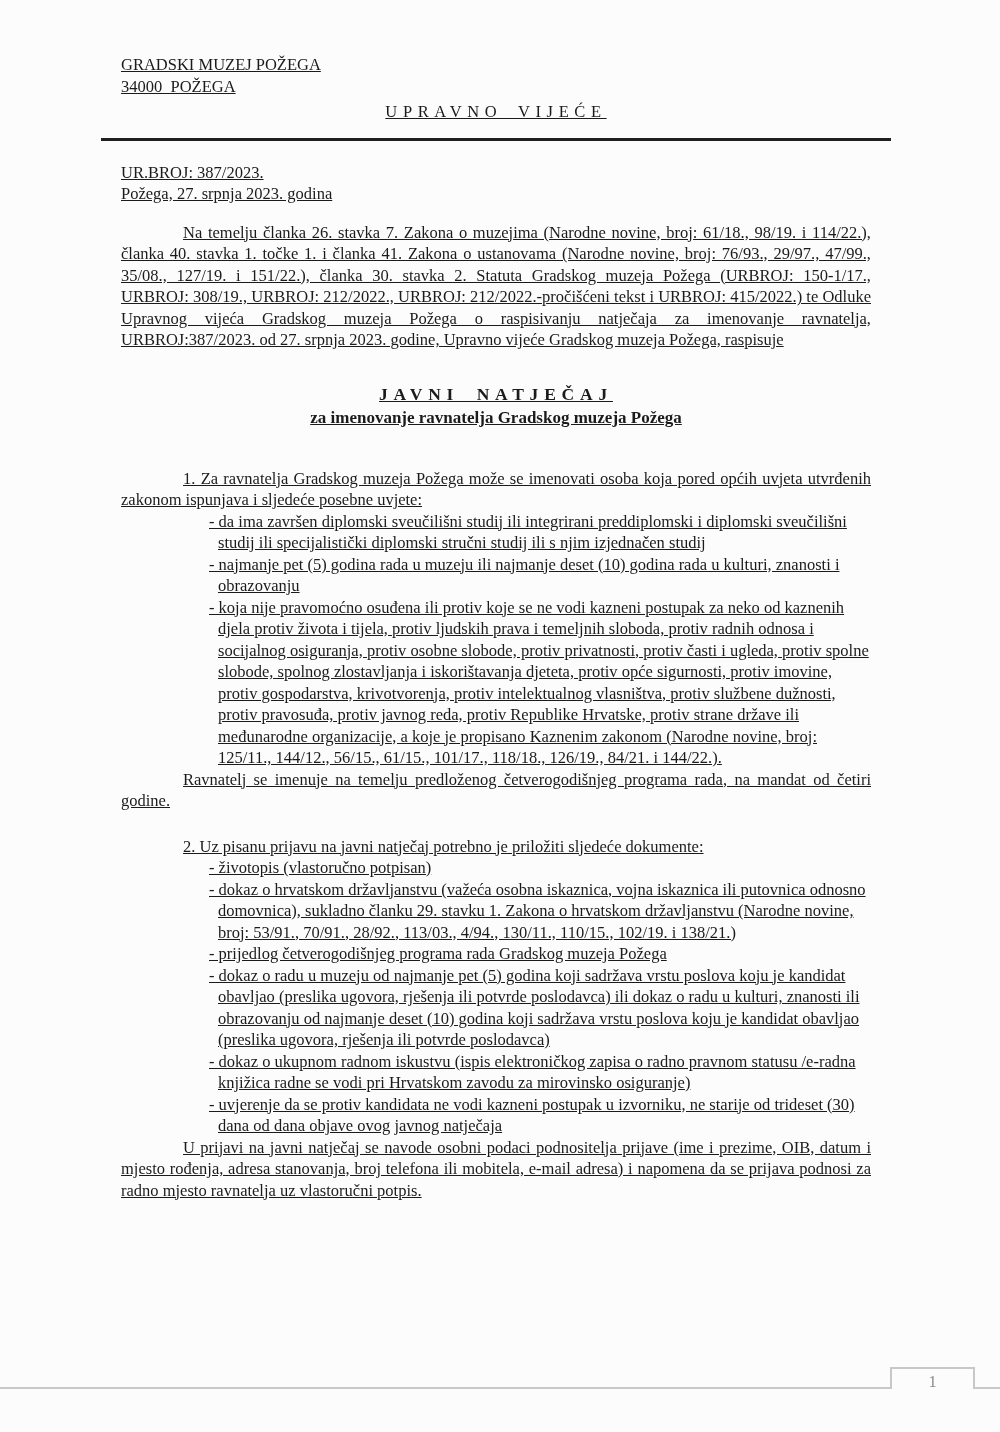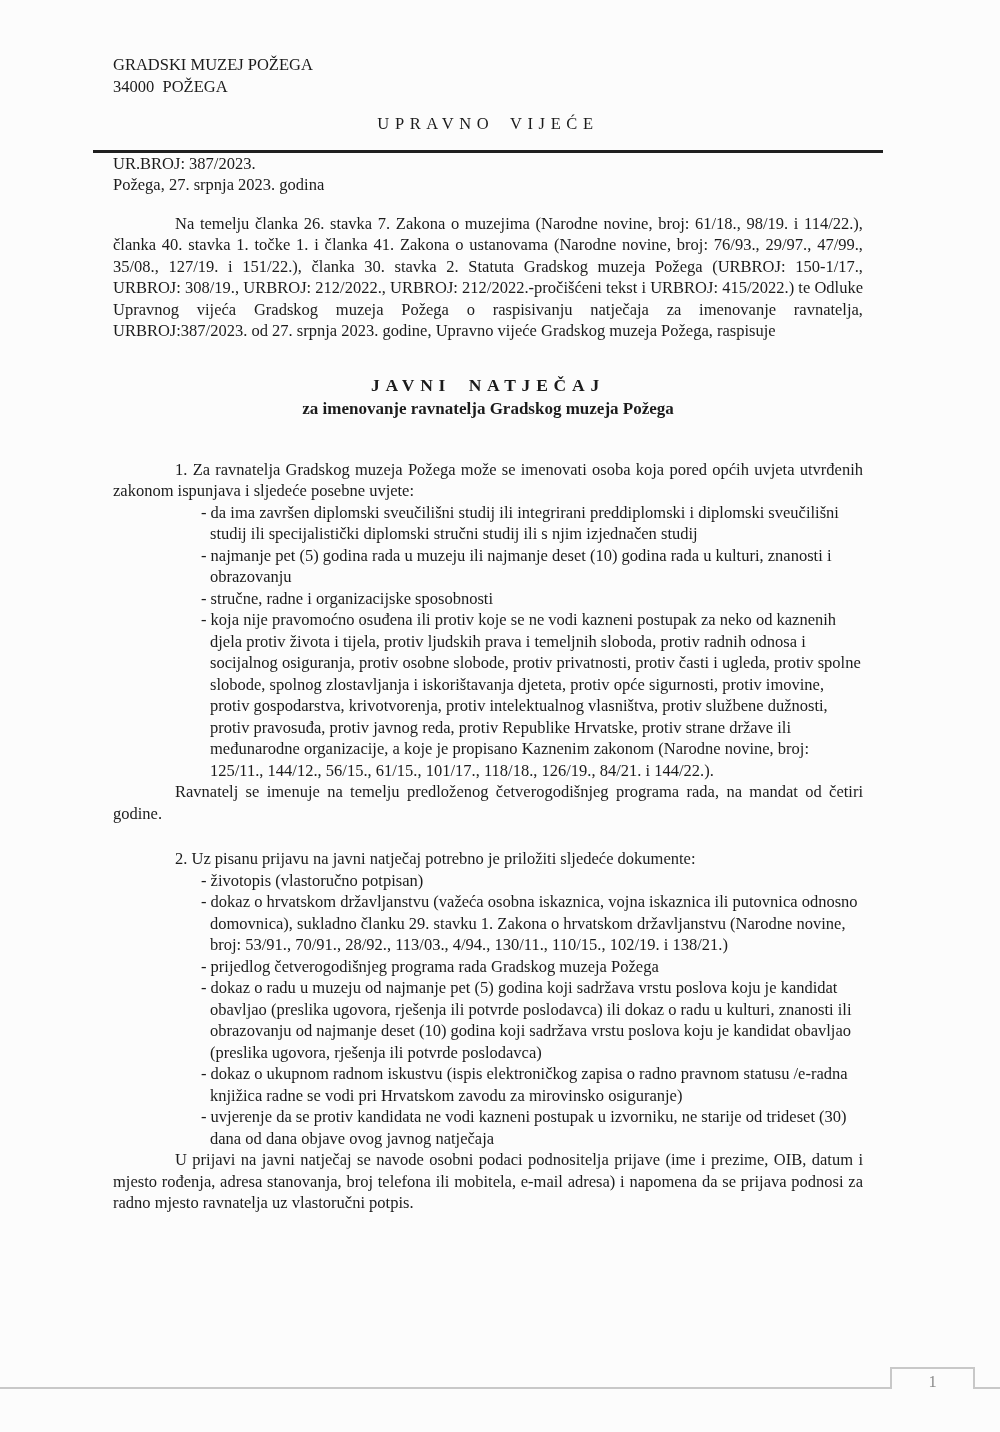--- a/index.html
+++ b/index.html
@@ -6,41 +6,42 @@
   html, body { width: 1000px; height: 1432px; }
   body {
     position: relative;
     background: #fcfcfc;
     color: #1b1b1b;
     font-family: "Liberation Serif", "DejaVu Serif", serif;
     overflow: hidden;
   }
   .content {
     position: absolute;
-    left: 113px;
+    left: 121px;
     top: 54px;
     width: 750px;
     font-size: 16.5px;
     line-height: 21.5px;
+    text-decoration: underline;
   }
   .sender-line { white-space: pre-wrap; }
   .committee {
-    margin-top: 16px;
+    margin-top: 4px;
     text-align: center;
     letter-spacing: 0.34em;
     word-spacing: 0.38em;
   }
   .rule {
     margin-top: 15px;
     margin-left: -20px;
     width: 790px;
     height: 3px;
     background: #1f1f1f;
   }
-  .ref { }
+  .ref { margin-top: 21px; }
   .para { text-align: justify; text-indent: 62px; }
   .preamble { margin-top: 17px; }
   .title-block { margin-top: 32px; text-align: center; font-weight: bold; }
   .title-main {
     font-size: 17.5px;
     line-height: 23px;
     letter-spacing: 0.33em;
     word-spacing: 0.42em;
   }
   .title-sub { font-size: 17px; line-height: 23px; }
@@ -98,21 +99,20 @@
   <div class="title-block">
     <div class="title-main">JAVNI NATJEČAJ</div>
     <div class="title-sub">za imenovanje ravnatelja Gradskog muzeja Požega</div>
   </div>
 
   <p class="para s1-intro">1. Za ravnatelja Gradskog muzeja Požega može se imenovati osoba koja pored općih uvjeta utvrđenih zakonom ispunjava i sljedeće posebne uvjete:</p>
 
   <div>
     <div class="bullet">- da ima završen diplomski sveučilišni studij ili integrirani preddiplomski i diplomski sveučilišni studij ili specijalistički diplomski stručni studij ili s njim izjednačen studij</div>
     <div class="bullet">- najmanje pet (5) godina rada u muzeju ili najmanje deset (10) godina rada u kulturi, znanosti i obrazovanju</div>
-    <div class="bullet">- stručne, radne i organizacijske sposobnosti</div>
     <div class="bullet">- koja nije pravomoćno osuđena ili protiv koje se ne vodi kazneni postupak za neko od kaznenih djela protiv života i tijela, protiv ljudskih prava i temeljnih sloboda, protiv radnih odnosa i socijalnog osiguranja, protiv osobne slobode, protiv privatnosti, protiv časti i ugleda, protiv spolne slobode, spolnog zlostavljanja i iskorištavanja djeteta, protiv opće sigurnosti, protiv imovine, protiv gospodarstva, krivotvorenja, protiv intelektualnog vlasništva, protiv službene dužnosti, protiv pravosuđa, protiv javnog reda, protiv Republike Hrvatske, protiv strane države ili međunarodne organizacije, a koje je propisano Kaznenim zakonom (Narodne novine, broj: 125/11., 144/12., 56/15., 61/15., 101/17., 118/18., 126/19., 84/21. i 144/22.).</div>
   </div>
 
   <p class="para">Ravnatelj se imenuje na temelju predloženog četverogodišnjeg programa rada, na mandat od četiri godine.</p>
 
   <p class="para s2-intro">2. Uz pisanu prijavu na javni natječaj potrebno je priložiti sljedeće dokumente:</p>
 
   <div>
     <div class="bullet">- životopis (vlastoručno potpisan)</div>
     <div class="bullet">- dokaz o hrvatskom državljanstvu (važeća osobna iskaznica, vojna iskaznica ili putovnica odnosno domovnica), sukladno članku 29. stavku 1. Zakona o hrvatskom državljanstvu (Narodne novine, broj: 53/91., 70/91., 28/92., 113/03., 4/94., 130/11., 110/15., 102/19. i 138/21.)</div>

